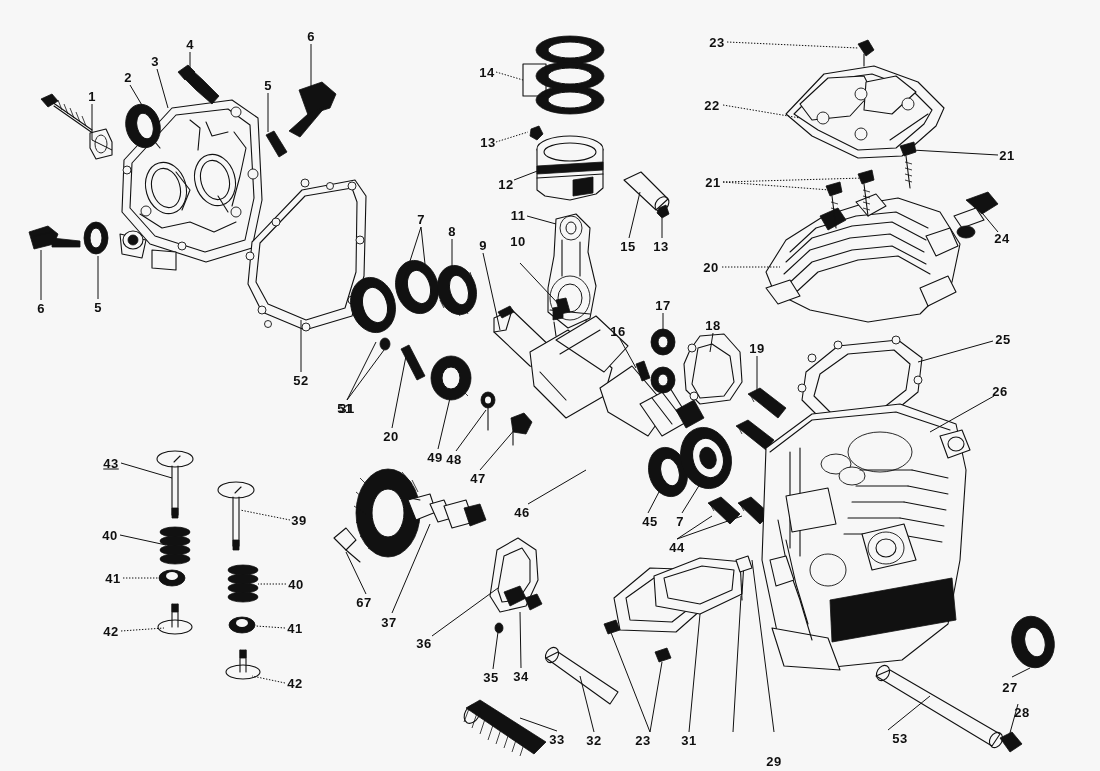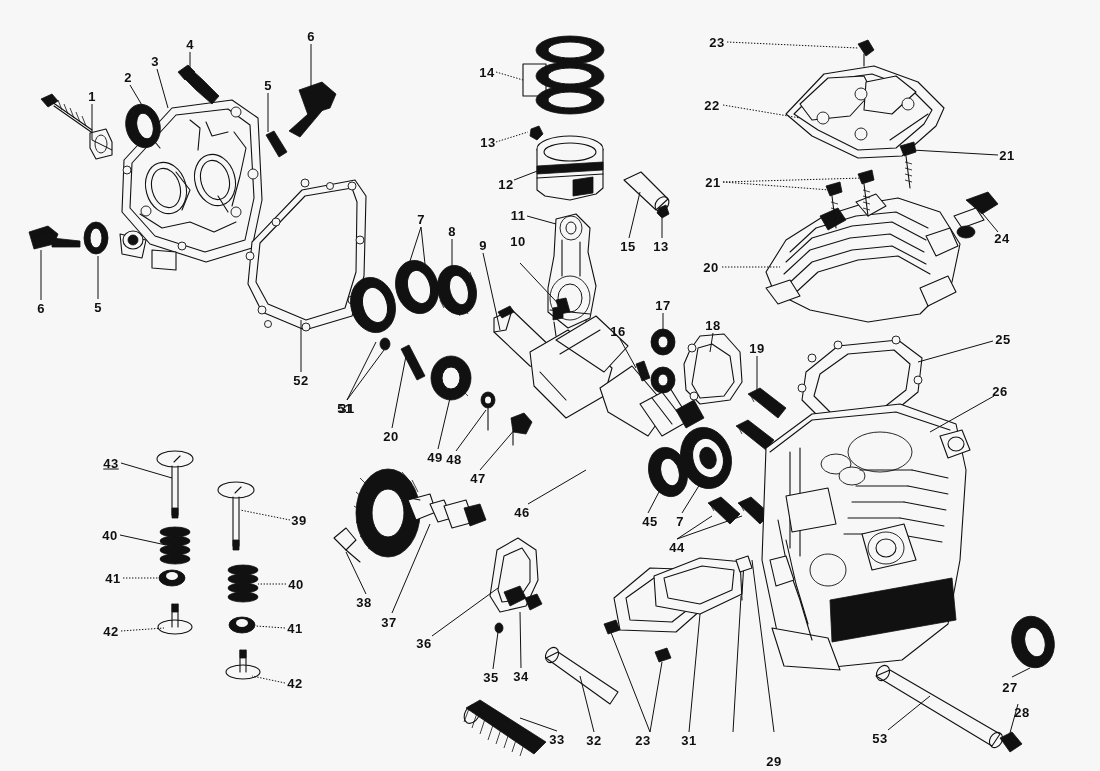--- a/index.html
+++ b/index.html
@@ -505,34 +505,34 @@
       <div class="callout" style="left: 774px; top: 761px;">29</div>
       <div class="callout" style="left: 733px; top: 776px;">30</div>
       <div class="callout" style="left: 689px; top: 740px;">31</div>
       <div class="callout" style="left: 347px; top: 408px;">31</div>
       <div class="callout" style="left: 594px; top: 740px;">32</div>
       <div class="callout" style="left: 557px; top: 739px;">33</div>
       <div class="callout" style="left: 521px; top: 676px;">34</div>
       <div class="callout" style="left: 491px; top: 677px;">35</div>
       <div class="callout" style="left: 424px; top: 643px;">36</div>
       <div class="callout" style="left: 389px; top: 622px;">37</div>
-      <div class="callout" style="left: 364px; top: 602px;">38</div>
+      <div class="callout" style="left: 364px; top: 602px;">67</div>
       <div class="callout" style="left: 299px; top: 520px;">39</div>
       <div class="callout" style="left: 110px; top: 535px;">40</div>
       <div class="callout" style="left: 296px; top: 584px;">40</div>
       <div class="callout" style="left: 113px; top: 578px;">41</div>
       <div class="callout" style="left: 295px; top: 628px;">41</div>
       <div class="callout" style="left: 111px; top: 631px;">42</div>
       <div class="callout" style="left: 295px; top: 683px;">42</div>
       <div class="callout" style="left: 111px; top: 463px; text-decoration: underline;">43</div>
       <div class="callout" style="left: 677px; top: 547px;">44</div>
       <div class="callout" style="left: 650px; top: 521px;">45</div>
       <div class="callout" style="left: 680px; top: 521px;">7</div>
       <div class="callout" style="left: 522px; top: 512px;">46</div>
       <div class="callout" style="left: 478px; top: 478px;">47</div>
       <div class="callout" style="left: 454px; top: 459px;">48</div>
       <div class="callout" style="left: 435px; top: 457px;">49</div>
       <div class="callout" style="left: 391px; top: 436px;">20</div>
       <div class="callout" style="left: 345px; top: 408px;">51</div>
-      <div class="callout" style="left: 880px; top: 738px;">53</div>
+      <div class="callout" style="left: 900px; top: 738px;">53</div>
     </div>
 
 </div>
 
 </body></html>

